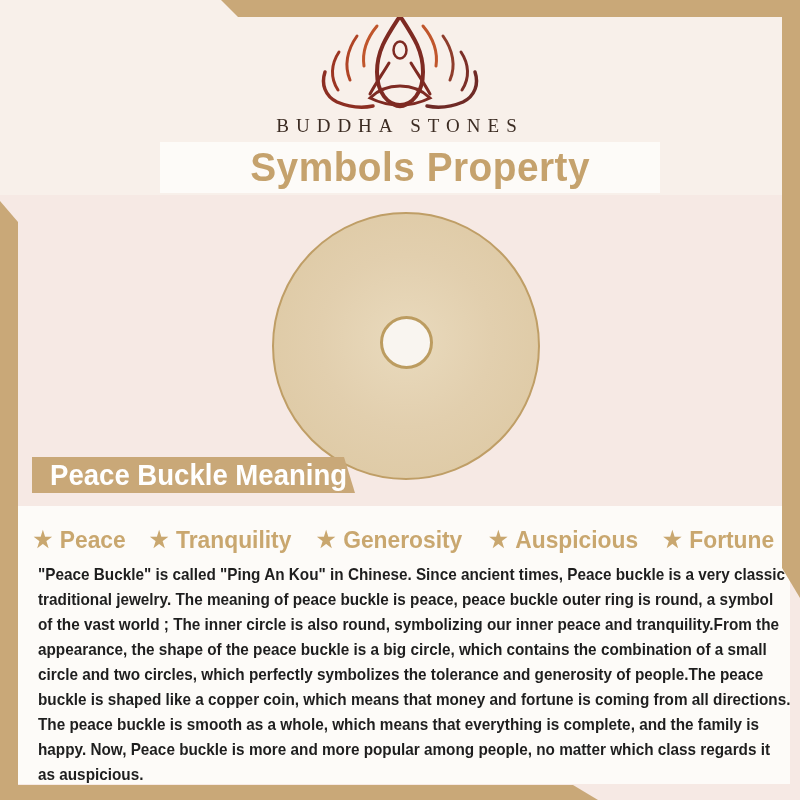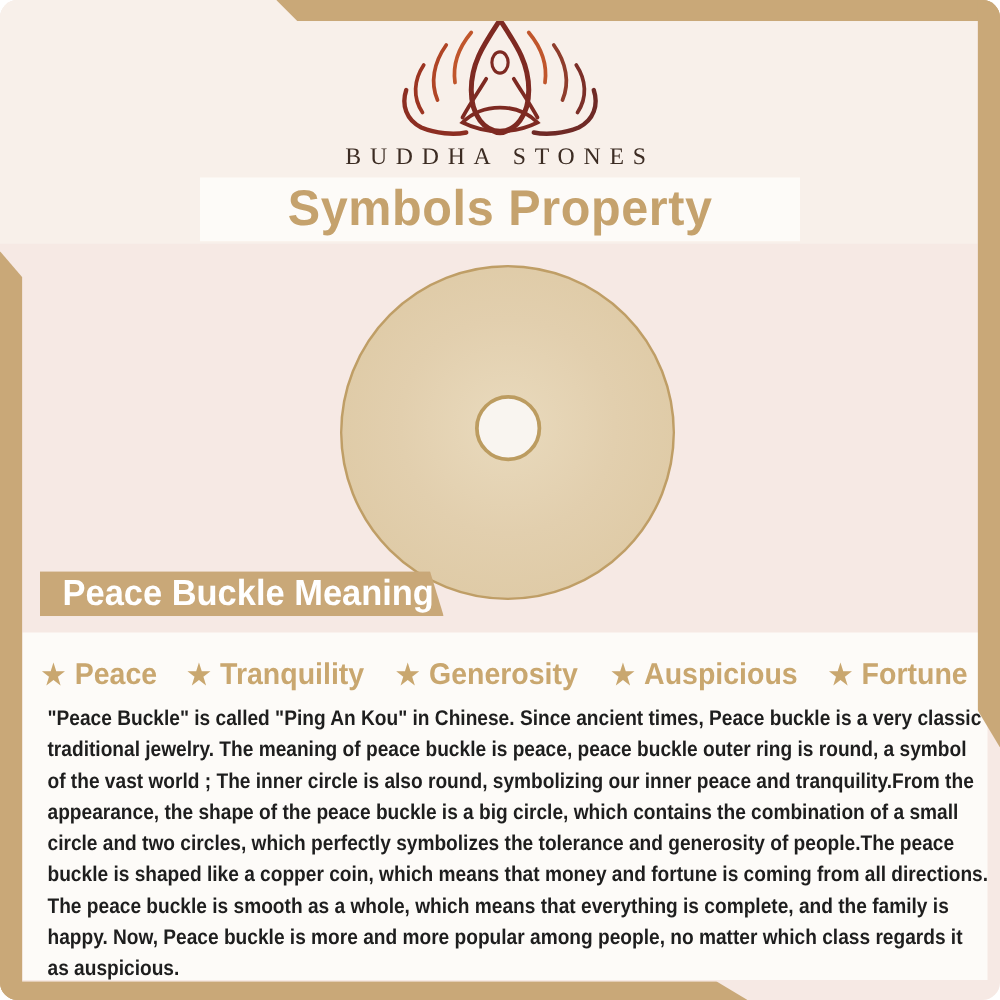--- a/index.html
+++ b/index.html
@@ -2,21 +2,20 @@
 <html><head>
 <meta charset="utf-8">
 <style>
   html,body { margin:0; padding:0; }
   .stage {
     position: relative;
     width: 800px; height: 800px;
     background: #f6e9e4;
     overflow: hidden;
     font-family: "Liberation Sans", sans-serif;
-    border-radius: 14px;
   }
   
   .cream-header {
     position:absolute; left:0; top:0; width:782px; height:195px;
     background:#f8f0ea;
   }
   .top-band {
     position:absolute; left:0; top:0; width:800px; height:17px;
     background:#c9a878;
     clip-path: polygon(221px 0, 800px 0, 800px 17px, 238px 17px);
@@ -40,21 +39,21 @@
   .logo-svg { position:absolute; left:315px; top:10px; width:170px; height:104px; }
   .brand-name {
     position:absolute; left:0; top:115px; width:800px;
     text-align:center;
     font-family:"Liberation Serif", serif;
     font-size:19px; letter-spacing:7px; color:#3c2c23; font-weight:normal;
   }
   .title-banner {
     position:absolute; left:160px; top:142px; width:480px; height:51px;
     background:#fdfbf8;
-    display:flex; align-items:center; justify-content:center;
+    display:flex; align-items:center; justify-content:center;padding-left:20px;
   }
   .title-banner .title-text {
     font-size:40px; font-weight:bold; color:#c5a26d; letter-spacing:0.5px;
     transform:scaleX(0.97); transform-origin:center;
     white-space:nowrap;
   }
   
   .buckle {
     position:absolute; left:272px; top:212px; width:264px; height:264px;
     border-radius:50%;

